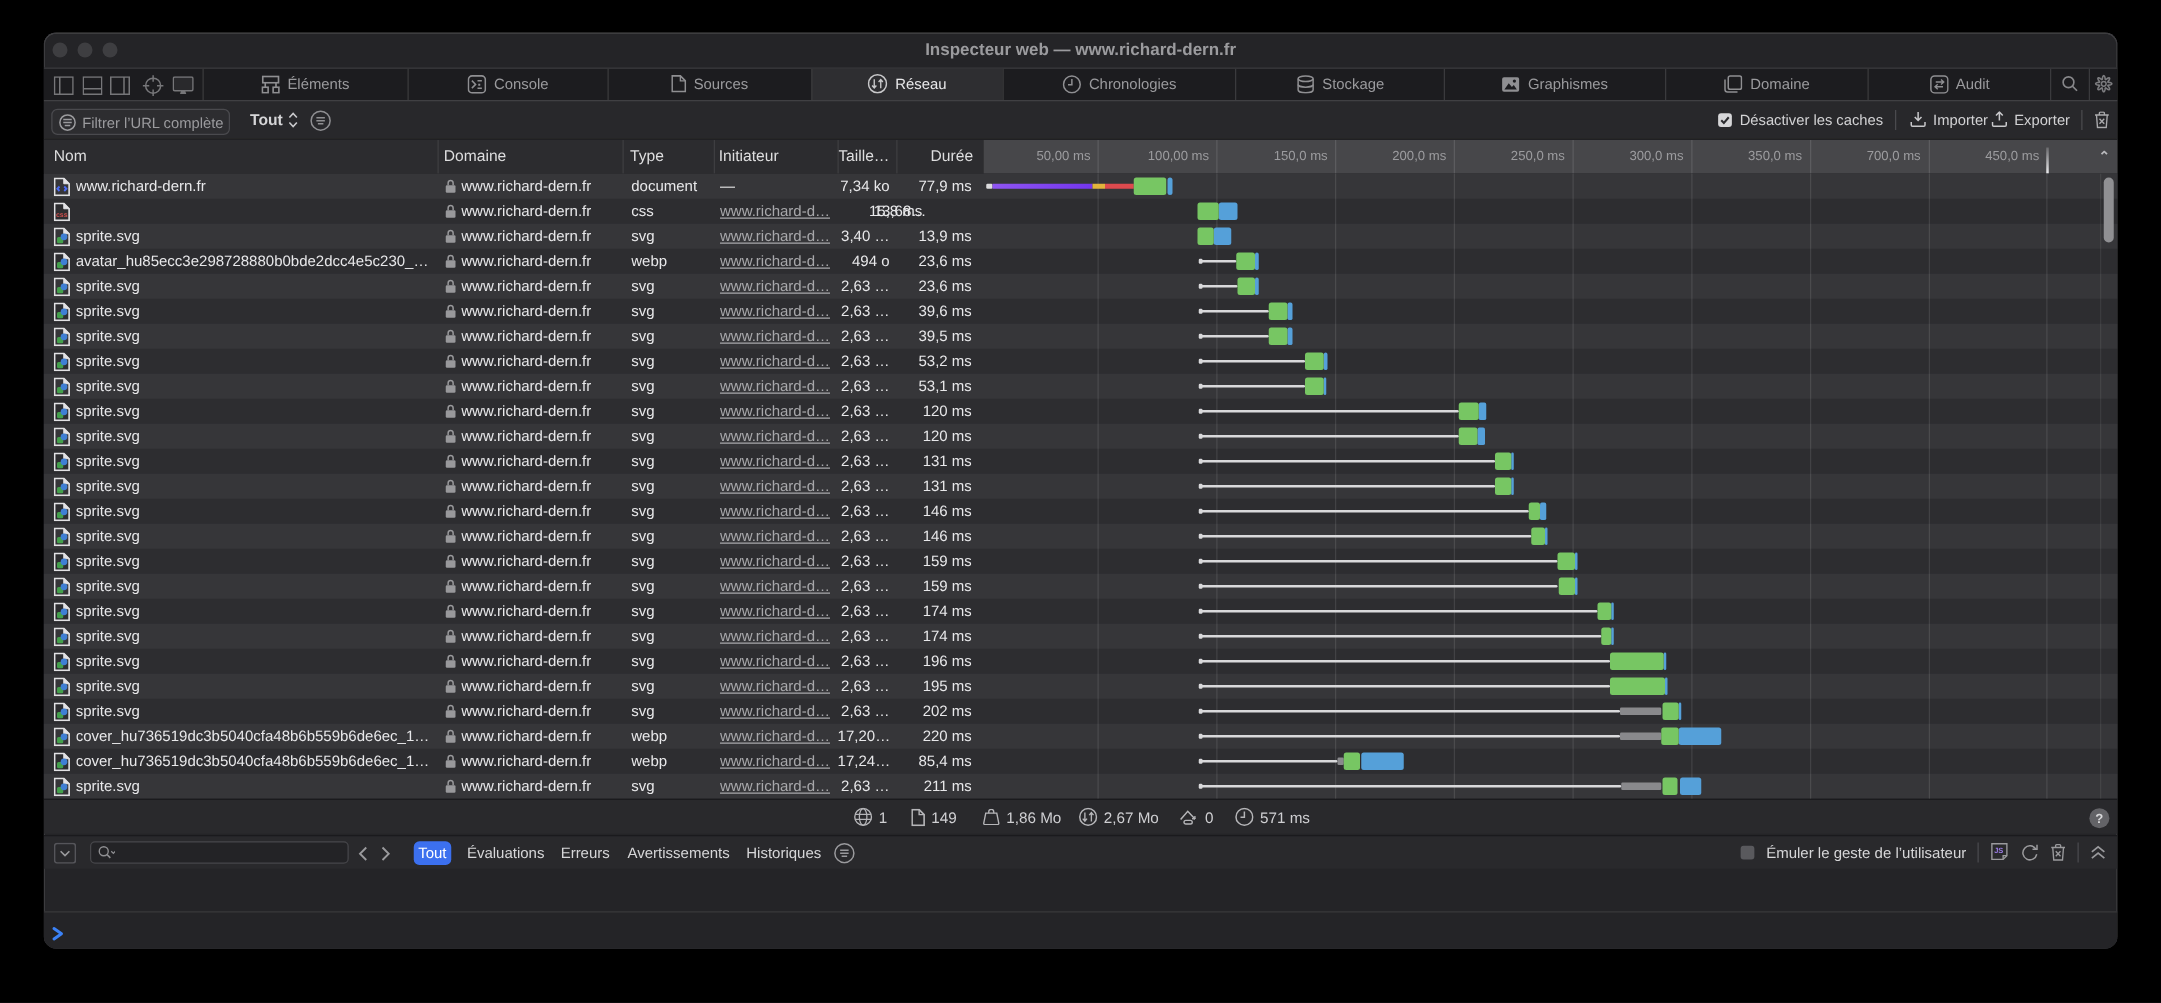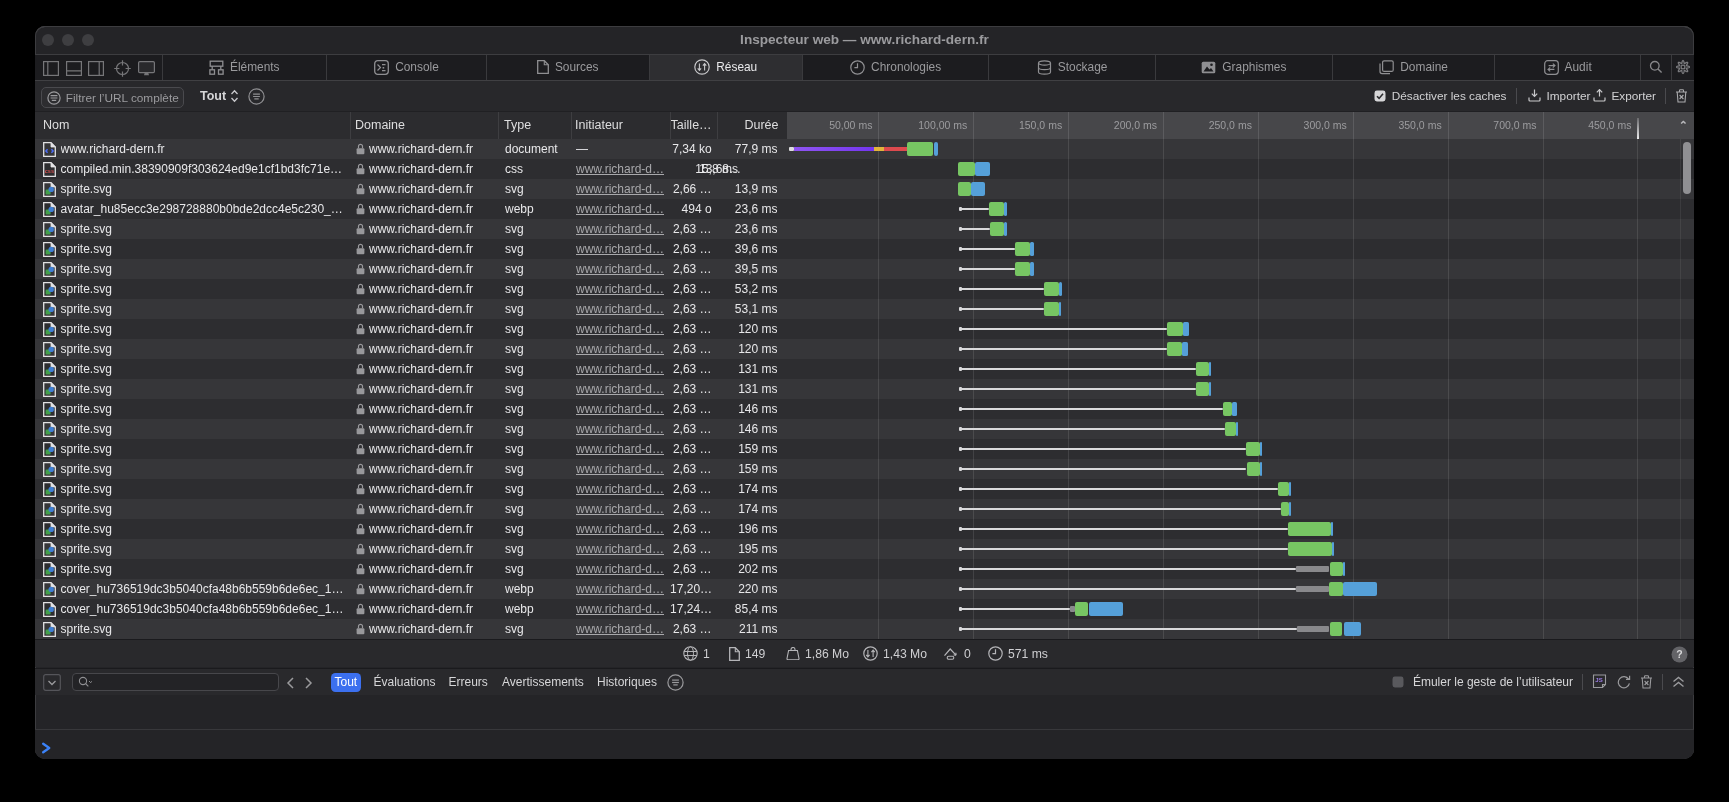--- a/index.html
+++ b/index.html
@@ -266,21 +266,20 @@
         <div class="bar" style="left:849.2px;top:8.0px;width:22.699999999999932px;height:4px;background:#dd4a4e;border-radius:0"></div>
         <div class="bar" style="left:872.3px;top:3.3px;width:25.600000000000023px;height:13.4px;background:#77c663"></div>
         <div class="bar" style="left:898.6px;top:3.3px;width:4.0px;height:13.4px;background:#55a0d9"></div>
       </div>
       <div class="row" style="top:20px">
         <div class="abs" style="left:8px;top:2.5px"><svg width="13" height="15" viewBox="0 0 13 15" style="">
             <path d="M0.7 0.7 H8 L12.3 5 V14.3 H0.7 Z" fill="none" stroke="#e2e2e4" stroke-width="1.3"></path>
             <path d="M8 0.7 L8 5 L12.3 5 Z" fill="#e2e2e4" stroke="#e2e2e4" stroke-width="0.8"></path>
             <text x="6.4" y="11.4" font-family="Liberation Sans" font-size="5.6" font-weight="bold" fill="#cf4f4d" text-anchor="middle">css</text>
           </svg></div>
-        <div class="cell" style="left:25.5px;width:284.7px">compiled.min.38390909f303624ed9e1cf1bd3fc71e…</div>
         <div class="abs" style="left:320.5px;top:4px"><svg width="9" height="12" viewBox="0 0 9 12" style="">
             <rect x="0.6" y="5.2" width="7.8" height="6" rx="1" fill="#98989b"></rect>
             <path d="M2.5 5.2 V3.3 a2 2 0 0 1 4 0 V5.2" fill="none" stroke="#98989b" stroke-width="1.2"></path>
           </svg></div>
         <div class="cell" style="left:334px;width:124.80000000000001px">www.richard-dern.fr</div>
         <div class="cell" style="left:470px;width:63.700000000000045px">css</div>
         <div class="cell" style="left:541px;color:#a8a8ab;text-decoration:underline">www.richard-d…</div>
         <div class="cell num" style="left:664px;width:41.5px">13,68…</div>
         <div class="cell num" style="left:642px;width:60.89999999999998px">15,8 ms</div>
         <div class="bar" style="left:940px;top:3.3px;width:15px;height:13.4px;background:#55a0d9;border-radius:2px"></div>
@@ -294,21 +293,21 @@
             <circle cx="8.2" cy="7.4" r="2.7" fill="#3f7fd4"></circle>
           </svg></div>
         <div class="cell" style="left:25.5px;width:284.7px">sprite.svg</div>
         <div class="abs" style="left:320.5px;top:4px"><svg width="9" height="12" viewBox="0 0 9 12" style="">
             <rect x="0.6" y="5.2" width="7.8" height="6" rx="1" fill="#98989b"></rect>
             <path d="M2.5 5.2 V3.3 a2 2 0 0 1 4 0 V5.2" fill="none" stroke="#98989b" stroke-width="1.2"></path>
           </svg></div>
         <div class="cell" style="left:334px;width:124.80000000000001px">www.richard-dern.fr</div>
         <div class="cell" style="left:470px;width:63.700000000000045px">svg</div>
         <div class="cell" style="left:541px;color:#a8a8ab;text-decoration:underline">www.richard-d…</div>
-        <div class="cell num" style="left:635.1px;width:41.5px">2,66 …</div>
+        <div class="cell num" style="left:635.1px;width:41.5px">3,40 …</div>
         <div class="cell num" style="left:681.6px;width:60.89999999999998px">13,9 ms</div>
         <div class="bar" style="left:936px;top:3.3px;width:14px;height:13.4px;background:#55a0d9;border-radius:2px"></div>
         <div class="bar" style="left:922.5px;top:3.3px;width:13.5px;height:13.4px;background:#77c663"></div>
       </div>
       <div class="row" style="top:60px">
         <div class="abs" style="left:8px;top:2.5px"><svg width="13" height="15" viewBox="0 0 13 15" style="">
             <path d="M0.7 0.7 H8 L12.3 5 V14.3 H0.7 Z" fill="none" stroke="#e2e2e4" stroke-width="1.3"></path>
             <path d="M8 0.7 L8 5 L12.3 5 Z" fill="#e2e2e4" stroke="#e2e2e4" stroke-width="0.8"></path>
             <rect x="2.6" y="7.6" width="5" height="5" rx="1.2" fill="#44a04c"></rect>
             <circle cx="8.2" cy="7.4" r="2.7" fill="#3f7fd4"></circle>
@@ -828,21 +827,21 @@
           <path d="M2.6 3.5 h8.8 L13 11.5 a1 1 0 0 1 -1 1.2 H2 a1 1 0 0 1 -1-1.2 Z" fill="none" stroke="#b5b5b8" stroke-width="1.1"></path>
         </svg>
         <span>1,86 Mo</span>
       </div>
       <div class="hitem" style="left:828px">
         <svg width="15" height="15" viewBox="0 0 15 15" style="">
           <circle cx="7.5" cy="7.5" r="6.7" fill="none" stroke="#b5b5b8" stroke-width="1.2"></circle>
           <path d="M4.9 3.9 V10.7 M3.2 8.9 L4.9 10.9 L6.6 8.9" fill="none" stroke="#b5b5b8" stroke-width="1.1"></path>
           <path d="M10.1 11.1 V4.3 M8.4 6.1 L10.1 4.1 L11.8 6.1" fill="none" stroke="#b5b5b8" stroke-width="1.1"></path>
         </svg>
-        <span>1,43 Mo</span>
+        <span>2,67 Mo</span>
       </div>
       <div class="hitem" style="left:908px">
         <svg width="16" height="13" viewBox="0 0 16 13" style="">
           <path d="M1.5 8.6 L7.2 2 L13 8.2" fill="none" stroke="#b5b5b8" stroke-width="1.2"></path>
           <path d="M13 8.2 L10.6 7.9 M13 8.2 L12.9 5.8" fill="none" stroke="#b5b5b8" stroke-width="1.1"></path>
           <rect x="4.2" y="9.3" width="6.6" height="2.9" rx="1.45" fill="none" stroke="#b5b5b8" stroke-width="1.1"></rect>
         </svg>
         <span>0</span>
       </div>
       <div class="hitem" style="left:953px">

